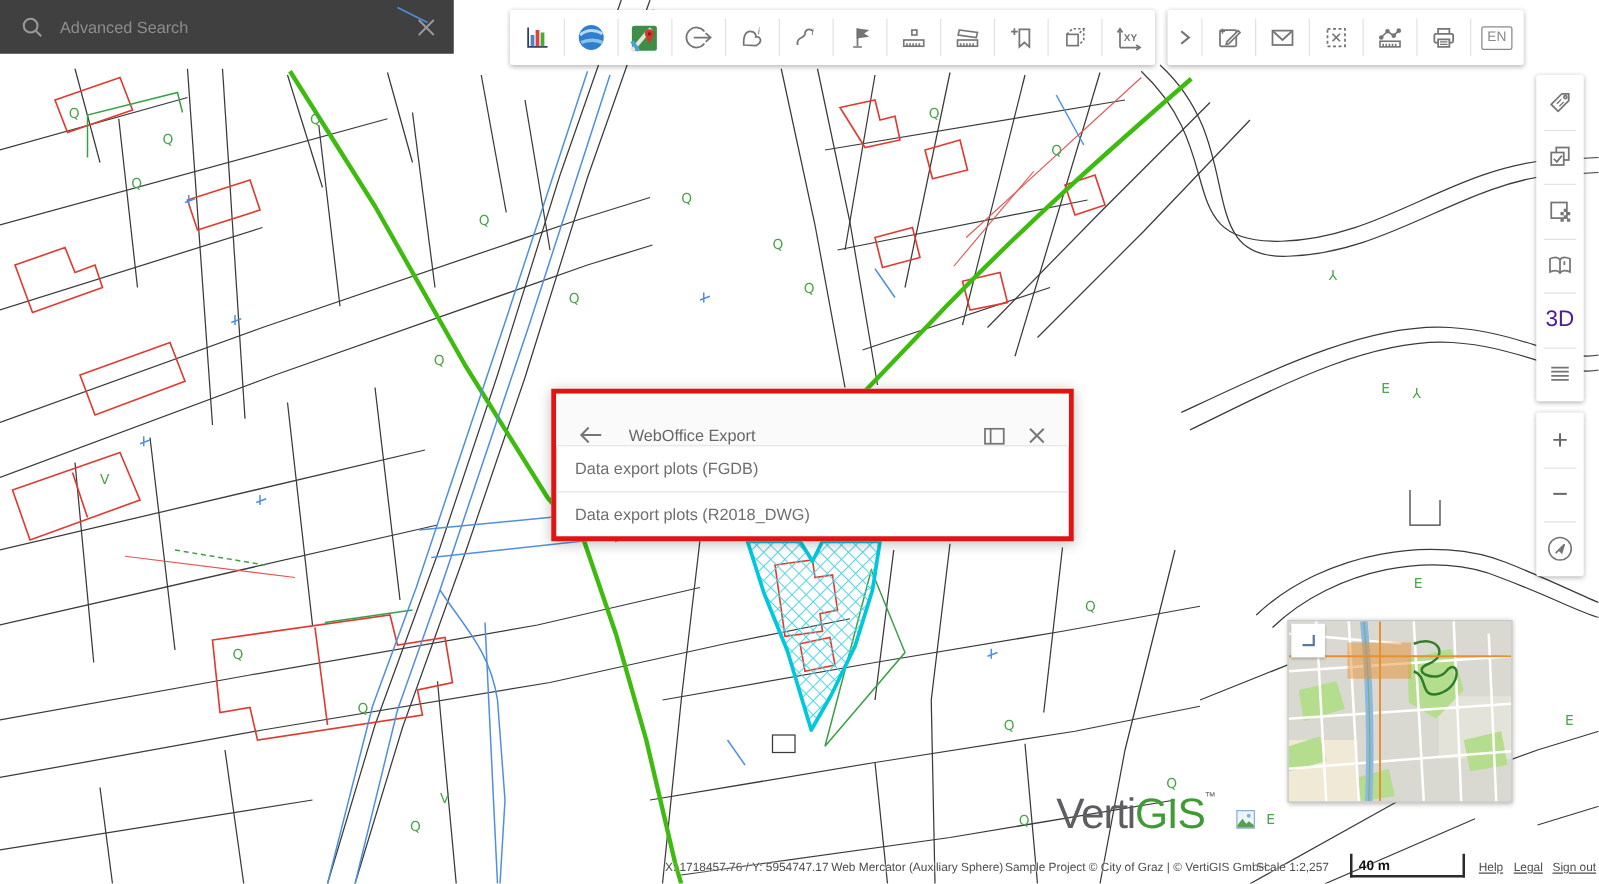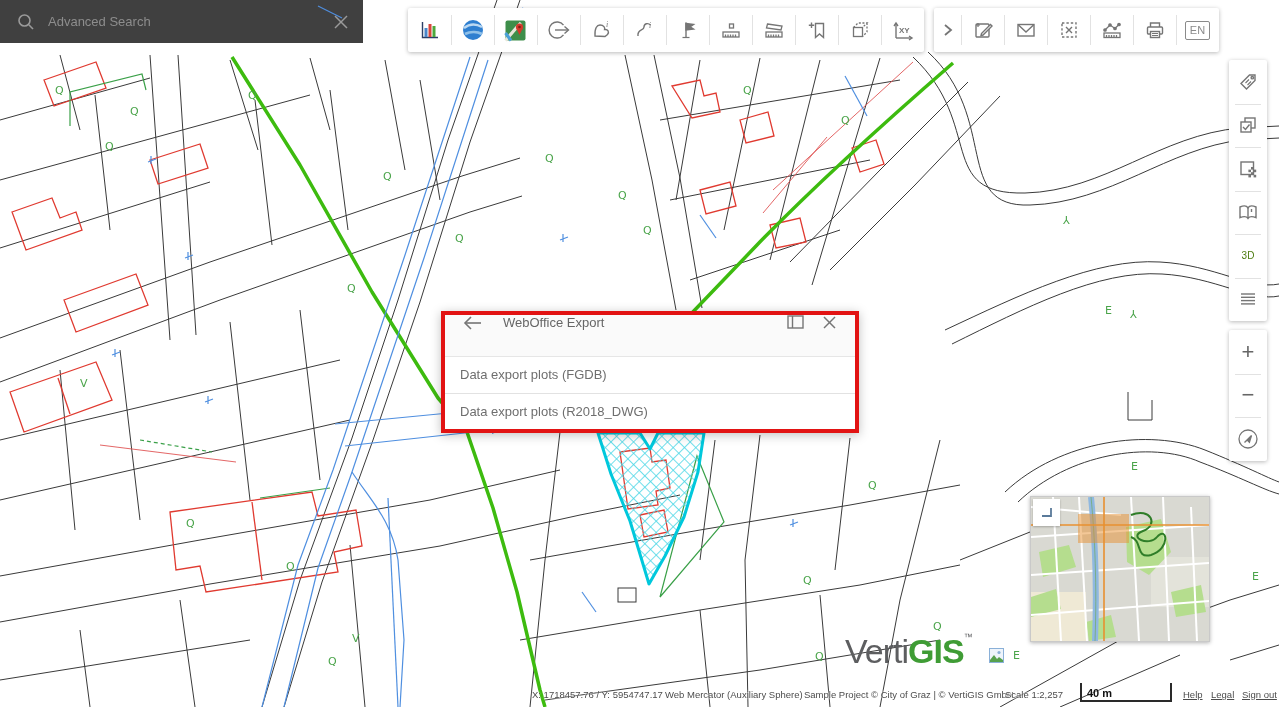--- a/index.html
+++ b/index.html
@@ -35,50 +35,50 @@
           font-weight:normal;padding:3px 4px;line-height:1}
 
   
   .vtoolbar{width:38px;display:flex;flex-direction:column;z-index:20;position:absolute}
   #right-toolbar{left:1229px;top:60px}
   #zoom-panel{left:1229px;top:330px}
   .vt-btn{height:43.5px;display:flex;align-items:center;justify-content:center;
           position:relative;cursor:pointer}
   .vt-btn + .vt-btn::before{content:"";position:absolute;top:0;left:6px;right:6px;
           height:1px;background:#e2e2e2}
-  .vt-label{font-size:10px;color:#4d7c0f}
+  .vt-label{font-size:18px;color:#4c1d95}
   .zoom-glyph{font-size:22px;color:#666;font-weight:400;line-height:1}
 
   
   #dialog-highlight{position:absolute;left:441px;top:311px;width:418px;height:122px;
         border:4px solid #e21313;box-sizing:border-box;z-index:30;
         box-shadow:0 2px 10px rgba(0,0,0,.25);background:#fff;
         display:flex;flex-direction:column}
   #dialog-header{height:41px;background:#fafafa;border-bottom:1px solid #e6e6e6;
-        display:flex;align-items:flex-start;flex:0 0 auto}
+        display:flex;align-items:flex-end;flex:0 0 auto}
   #dialog-header .back{margin-left:18px;cursor:pointer}
   #dialog-title{margin-left:20px;font-size:13px;color:#666;flex:1}
   #dialog-header .hicon{margin-right:18px;cursor:pointer}
   .dlg-row{height:36.5px;display:flex;align-items:center;padding-left:15px;
         font-size:13px;color:#6e6e6e;cursor:pointer}
   .dlg-row.first{border-bottom:1px solid #e2e2e2}
 
   
   #overview{position:absolute;left:1030px;top:496px;width:178px;height:144px;
         border:1px solid #c9c9c9;box-shadow:0 1px 4px rgba(0,0,0,.3);
         background:#dcdcd6;z-index:15}
   #overview-collapse{position:absolute;left:2px;top:2px;width:27px;height:27px;
         background:#fff;box-shadow:0 1px 2px rgba(0,0,0,.25);display:flex;
         align-items:center;justify-content:center;cursor:pointer;z-index:2}
 
   
   #watermark{position:absolute;left:845px;top:632px;z-index:5;font-size:34px;
         letter-spacing:-1px;user-select:none}
   #watermark .p1{color:#5d5e60;font-weight:500}
-  #watermark .p2{color:#3f9c35;font-weight:700}
+  #watermark .p2{color:#3f9c35;font-weight:400}
   #watermark .tm{font-size:9px;color:#5d5e60;vertical-align:top}
   #brokenimg{position:absolute;left:988px;top:647px;z-index:5}
 
   
   .sb{position:absolute;top:689px;font-size:9.5px;color:#4c4c4c;z-index:10;
       white-space:nowrap;text-shadow:0 0 3px #fff,0 0 2px #fff}
   .sb-link{text-decoration:underline;cursor:pointer}
   #scalebar{position:absolute;left:1080px;top:683px;width:92px;height:19px;
       border-left:2px solid #2a2a2a;border-bottom:2px solid #2a2a2a;
       border-right:2px solid #2a2a2a;z-index:10;box-sizing:border-box}

